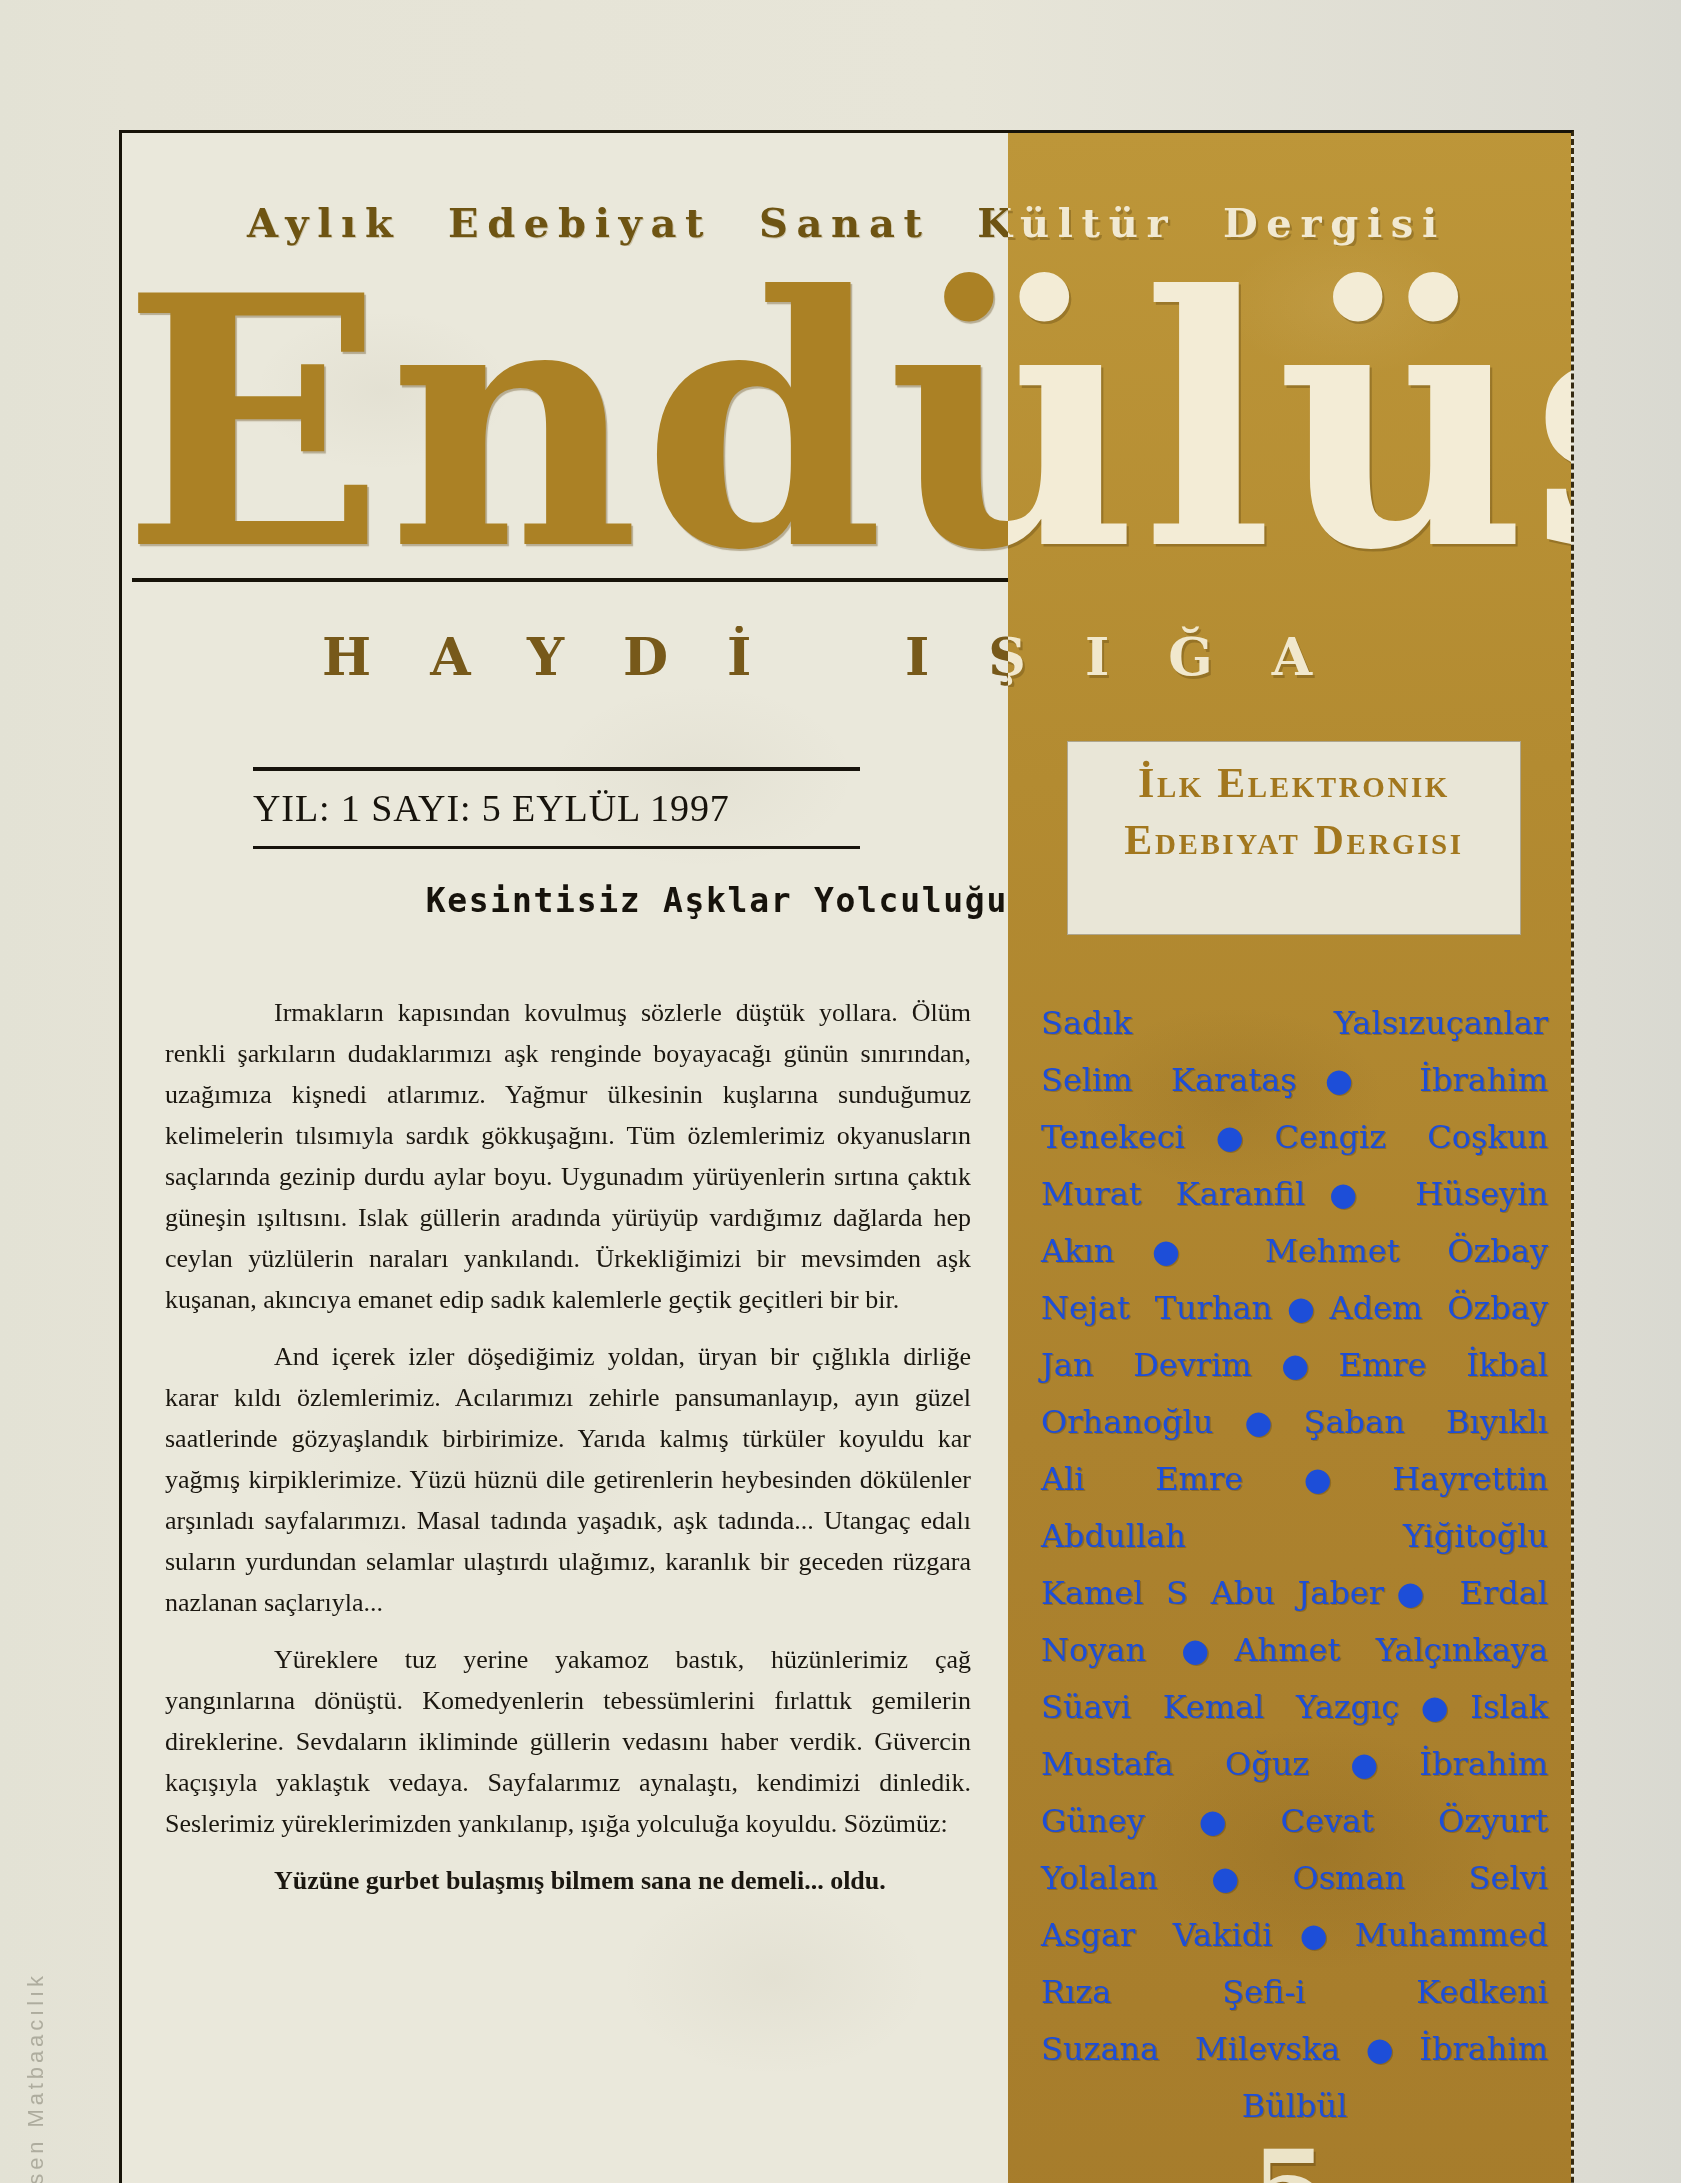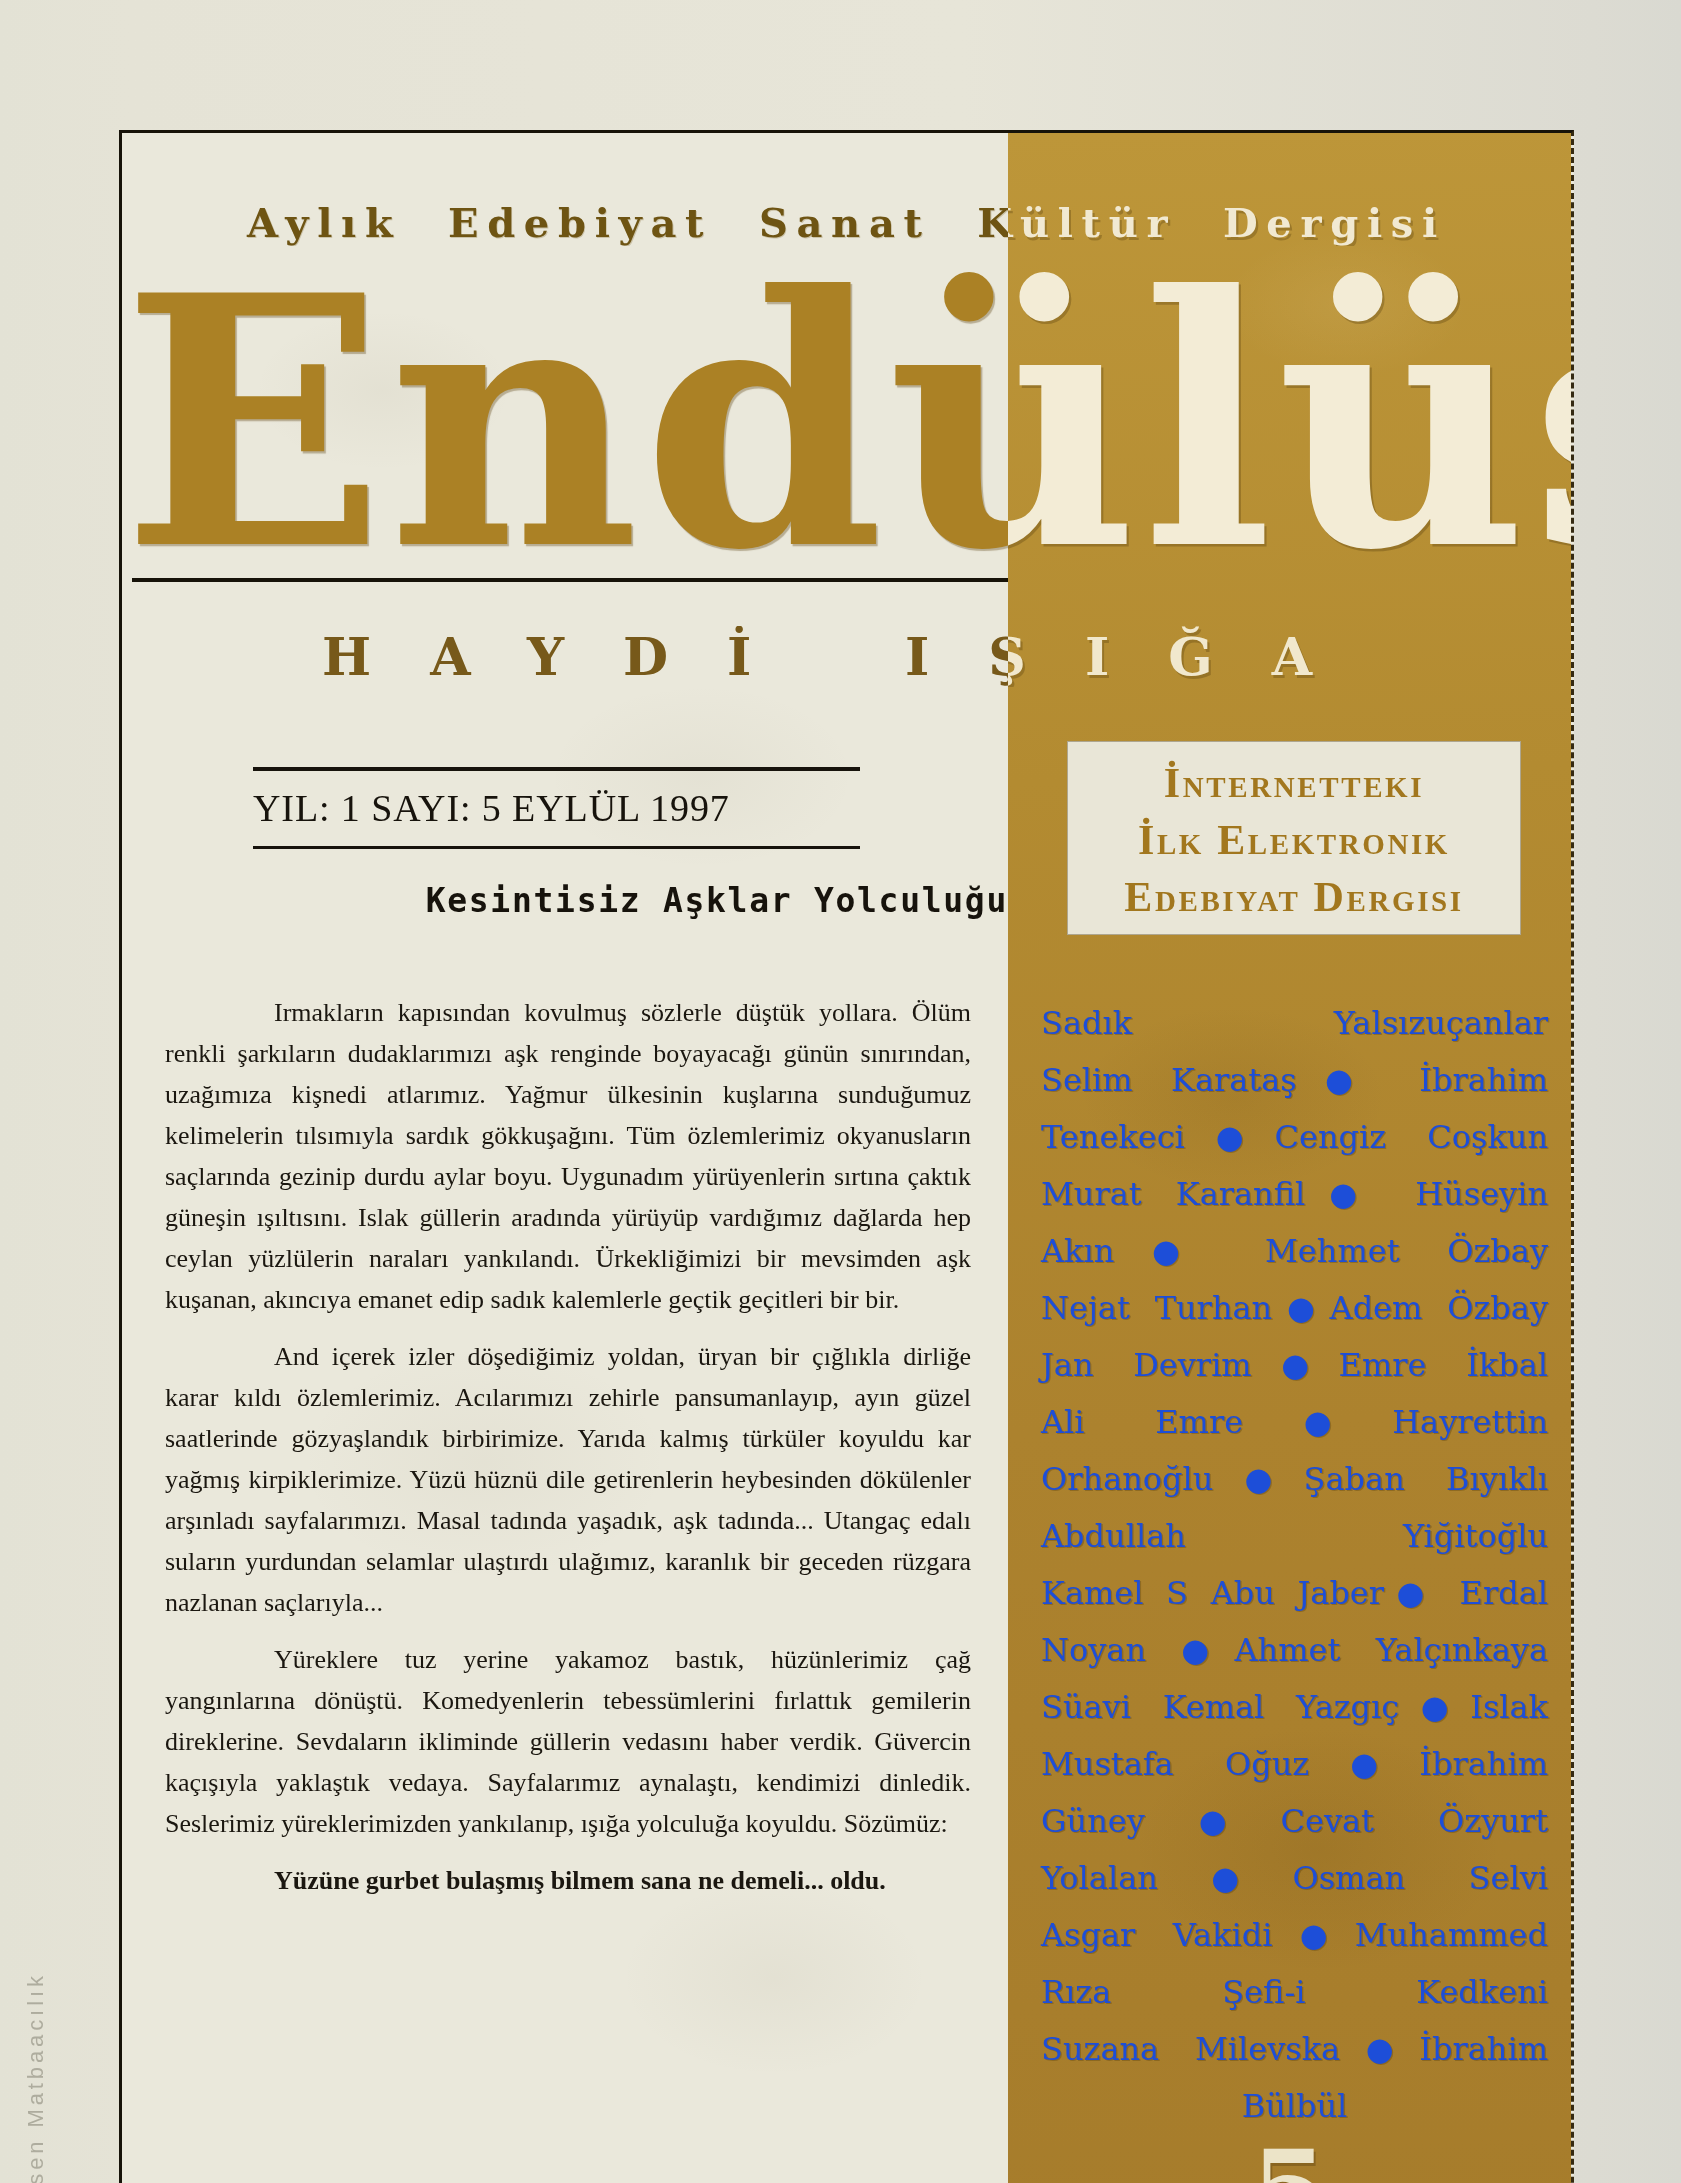--- a/index.html
+++ b/index.html
@@ -153,35 +153,34 @@
     <div class="article-title">Kesintisiz Aşklar Yolculuğu</div>
 
     <div class="body-text">
       <p>Irmakların kapısından kovulmuş sözlerle düştük yollara. Ölüm renkli şarkıların dudaklarımızı aşk renginde boyayacağı günün sınırından, uzağımıza kişnedi atlarımız. Yağmur ülkesinin kuşlarına sunduğumuz kelimelerin tılsımıyla sardık gökkuşağını. Tüm özlemlerimiz okyanusların saçlarında gezinip durdu aylar boyu. Uygunadım yürüyenlerin sırtına çaktık güneşin ışıltısını. Islak güllerin aradında yürüyüp vardığımız dağlarda hep ceylan yüzlülerin naraları yankılandı. Ürkekliğimizi bir mevsimden aşk kuşanan, akıncıya emanet edip sadık kalemlerle geçtik geçitleri bir bir.</p>
       <p>And içerek izler döşediğimiz yoldan, üryan bir çığlıkla dirliğe karar kıldı özlemlerimiz. Acılarımızı zehirle pansumanlayıp, ayın güzel saatlerinde gözyaşlandık birbirimize. Yarıda kalmış türküler koyuldu kar yağmış kirpiklerimize. Yüzü hüznü dile getirenlerin heybesinden dökülenler arşınladı sayfalarımızı. Masal tadında yaşadık, aşk tadında... Utangaç edalı suların yurdundan selamlar ulaştırdı ulağımız, karanlık bir geceden rüzgara nazlanan saçlarıyla...</p>
       <p>Yüreklere tuz yerine yakamoz bastık, hüzünlerimiz çağ yangınlarına dönüştü. Komedyenlerin tebessümlerini fırlattık gemilerin direklerine. Sevdaların ikliminde güllerin vedasını haber verdik. Güvercin kaçışıyla yaklaştık vedaya. Sayfalarımız aynalaştı, kendimizi dinledik. Seslerimiz yüreklerimizden yankılanıp, ışığa yolculuğa koyuldu. Sözümüz:</p>
       <p class="closing">Yüzüne gurbet bulaşmış bilmem sana ne demeli... oldu.</p>
     </div>
 
     <div class="badge">
-      <div class="badge-line">İnternetteki</div>
       <div class="badge-line">İlk Elektronik</div>
       <div class="badge-line">Edebiyat Dergisi</div>
     </div>
 
     <div class="contributors">
       <div class="contrib-line">Sadık Yalsızuçanlar</div>
       <div class="contrib-line">Selim Karataş● İbrahim</div>
       <div class="contrib-line">Tenekeci●Cengiz Coşkun</div>
       <div class="contrib-line">Murat Karanfil● Hüseyin</div>
       <div class="contrib-line">Akın● Mehmet Özbay</div>
       <div class="contrib-line">Nejat Turhan●Adem Özbay</div>
       <div class="contrib-line">Jan Devrim●Emre İkbal</div>
+      <div class="contrib-line">Orhanoğlu●Şaban Bıyıklı</div>
       <div class="contrib-line">Ali Emre●Hayrettin</div>
-      <div class="contrib-line">Orhanoğlu●Şaban Bıyıklı</div>
       <div class="contrib-line">Abdullah Yiğitoğlu</div>
       <div class="contrib-line">Kamel S Abu Jaber● Erdal</div>
       <div class="contrib-line">Noyan ●Ahmet Yalçınkaya</div>
       <div class="contrib-line">Süavi Kemal Yazgıç●Islak</div>
       <div class="contrib-line">Mustafa Oğuz●İbrahim</div>
       <div class="contrib-line">Güney●Cevat Özyurt</div>
       <div class="contrib-line">Yolalan●Osman Selvi</div>
       <div class="contrib-line">Asgar Vakidi●Muhammed</div>
       <div class="contrib-line">Rıza Şefi-i Kedkeni</div>
       <div class="contrib-line">Suzana Milevska●İbrahim</div>

